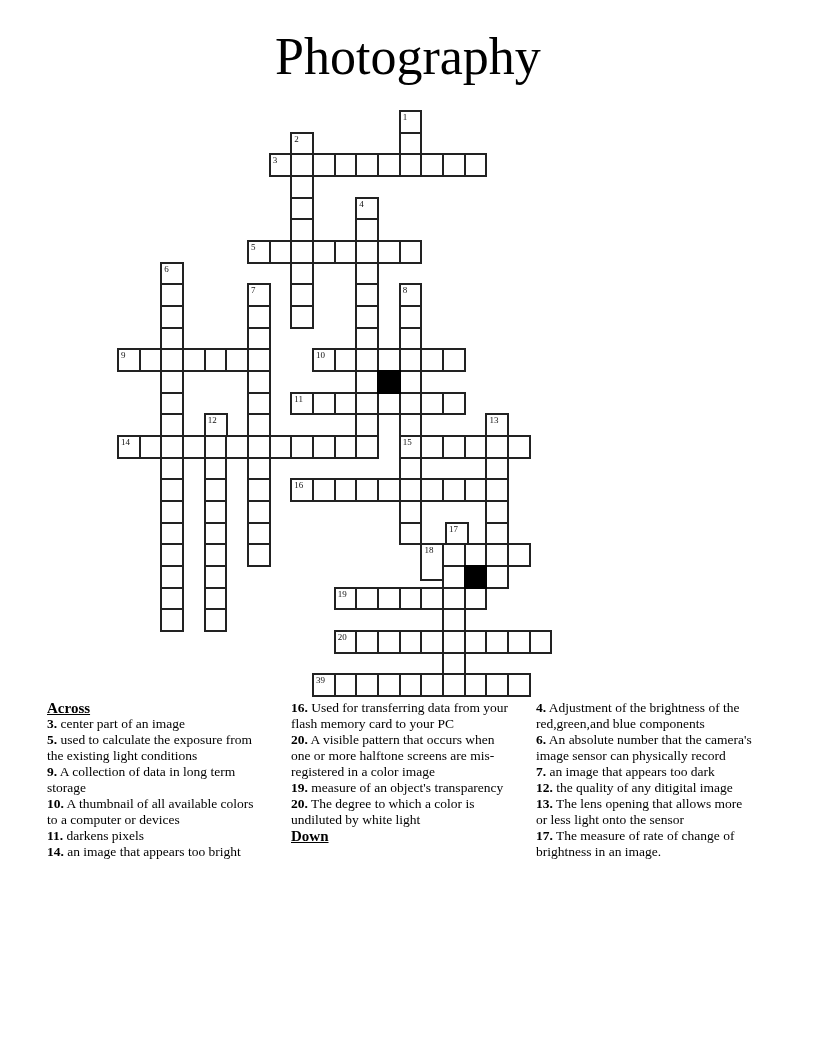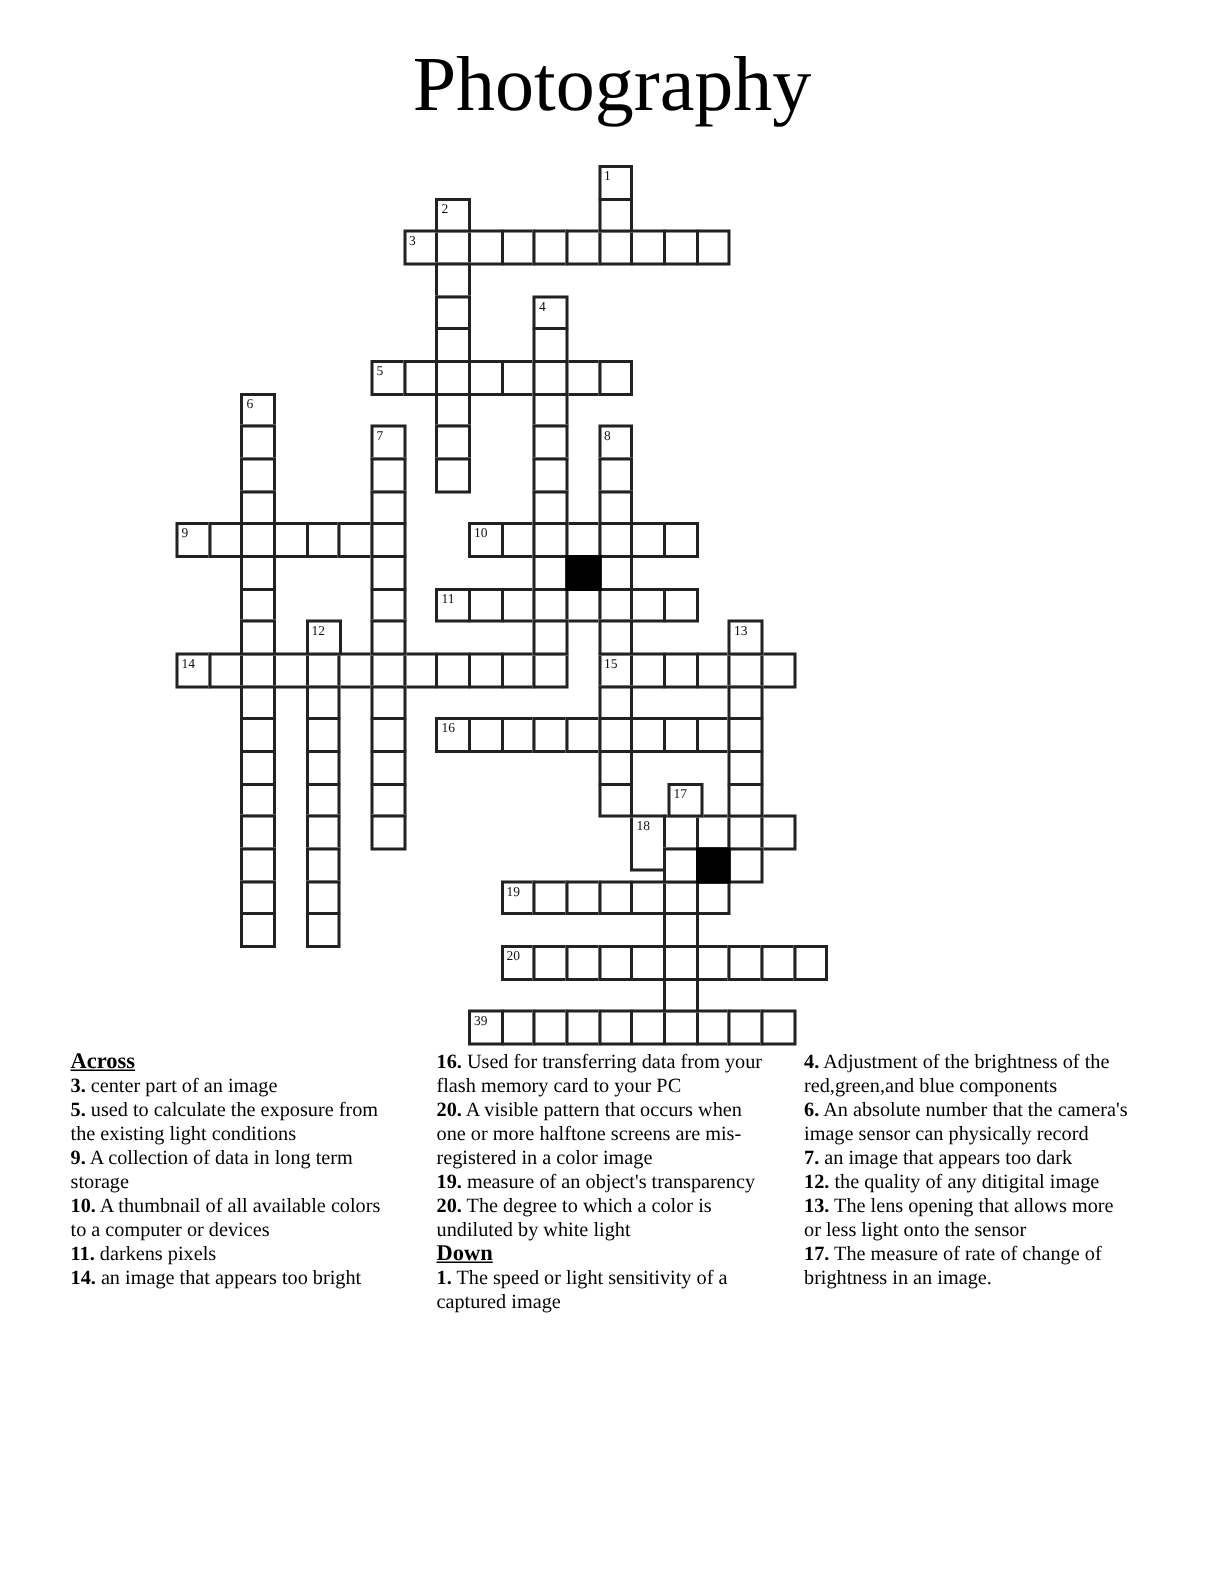--- a/index.html
+++ b/index.html
@@ -274,23 +274,20 @@
   </div>
 
   <div class="clue-col" id="clue-col-2">
     <div id="col2-across">
         <p class="clue"><b>16.</b> Used for transferring data from your flash memory card to your PC</p>
         <p class="clue"><b>20.</b> A visible pattern that occurs when one or more halftone screens are mis-registered in a color image</p>
         <p class="clue"><b>19.</b> measure of an object's transparency</p>
         <p class="clue"><b>20.</b> The degree to which a color is undiluted by white light</p>
       </div>
     <p class="hdr">Down</p>
-    <div id="col2-down">
-        <p class="clue"><b>1.</b> The speed or light sensitivity of a captured image</p>
-      </div>
   </div>
 
   <div class="clue-col" id="clue-col-3">
     <div id="col3-clues">
         <p class="clue"><b>4.</b> Adjustment of the brightness of the red,green,and blue components</p>
         <p class="clue"><b>6.</b> An absolute number that the camera's image sensor can physically record</p>
         <p class="clue"><b>7.</b> an image that appears too dark</p>
         <p class="clue"><b>12.</b> the quality of any ditigital image</p>
         <p class="clue"><b>13.</b> The lens opening that allows more or less light onto the sensor</p>
         <p class="clue"><b>17.</b> The measure of rate of change of brightness in an image.</p>

